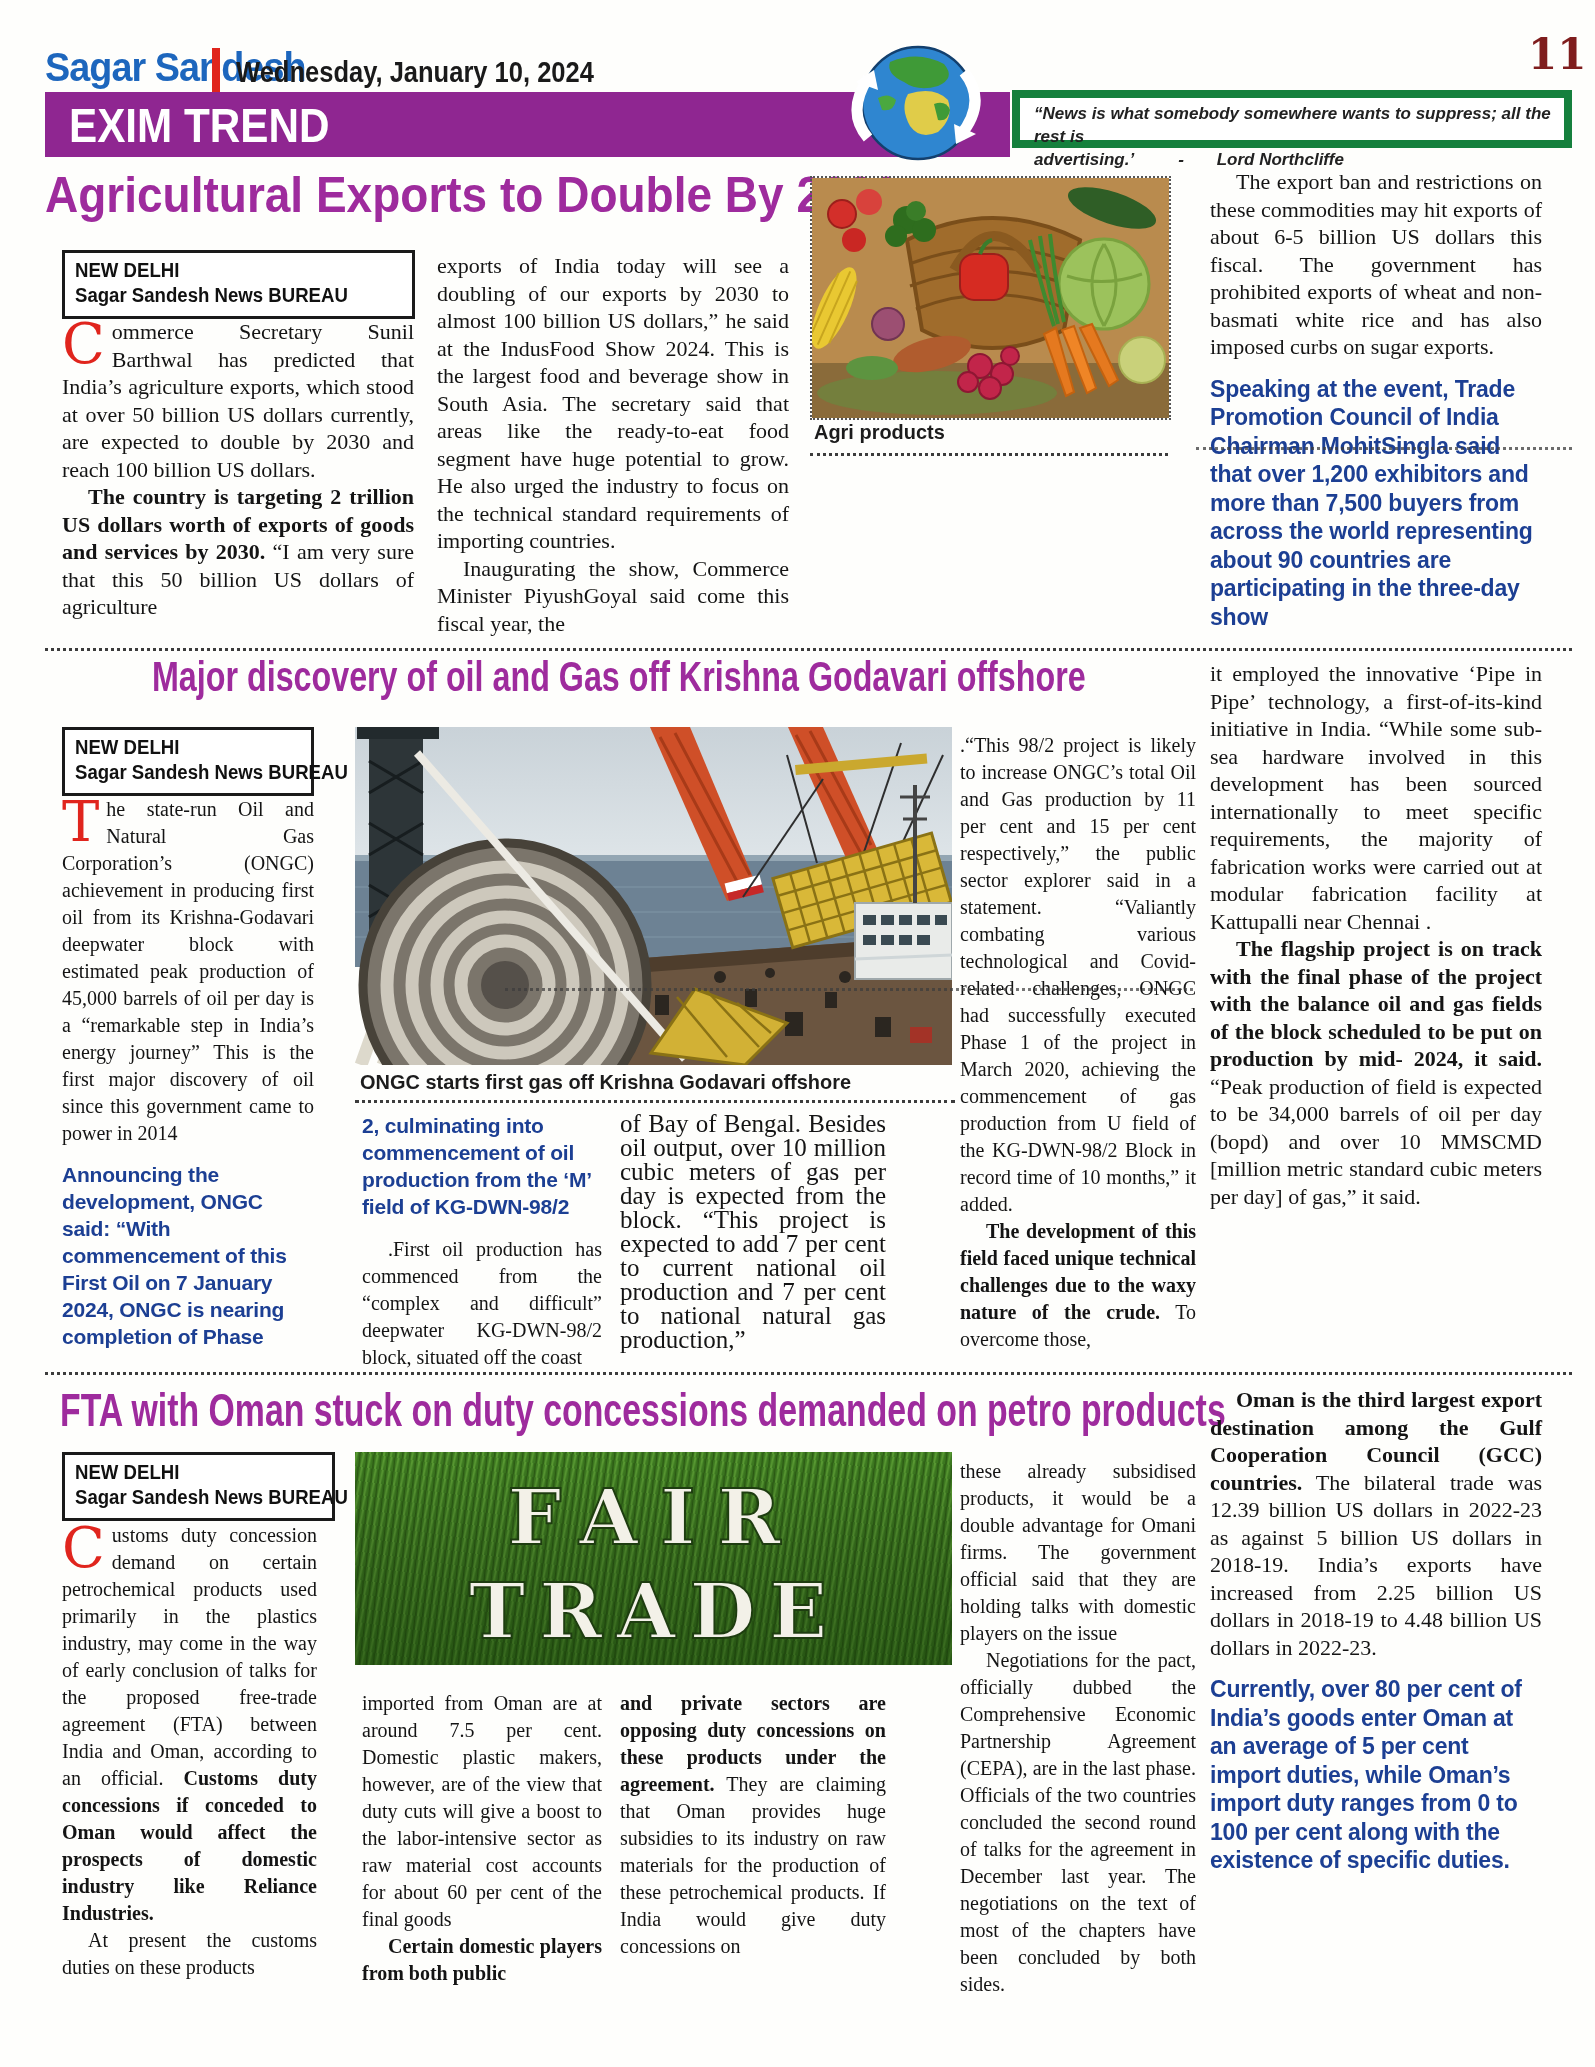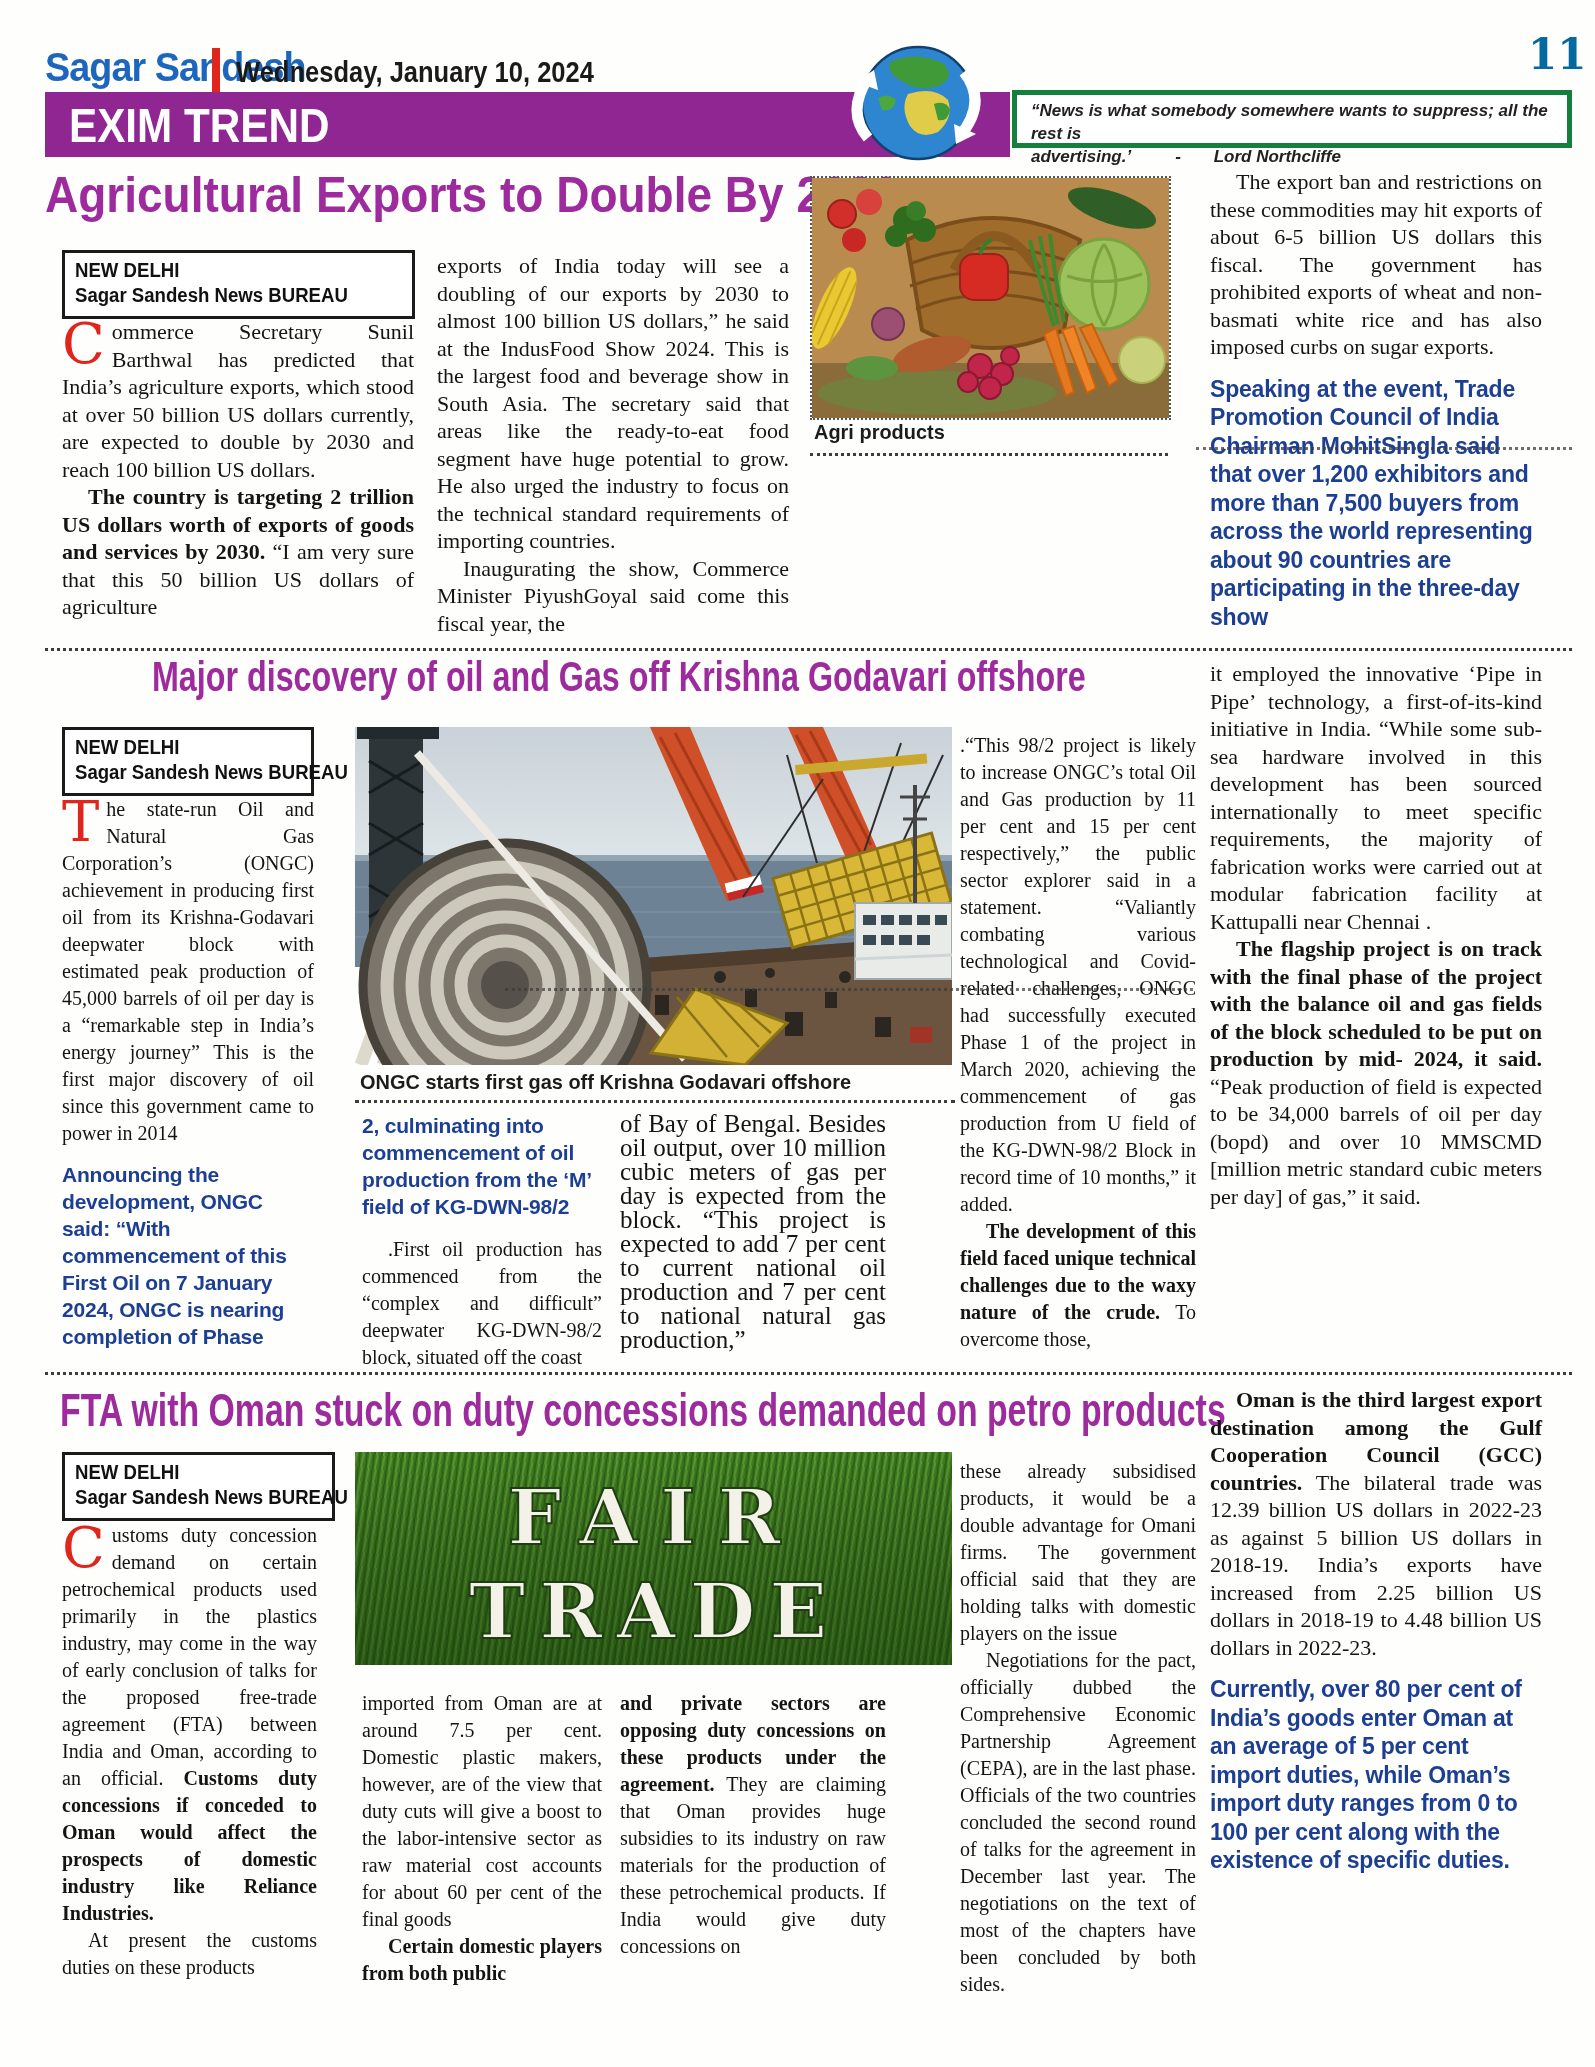--- a/index.html
+++ b/index.html
@@ -8,26 +8,26 @@
   .abs{position:absolute;}
   
   .hl{position:absolute;font-family:"Liberation Sans",sans-serif;font-weight:bold;
       color:#9e2b9d;white-space:nowrap;transform-origin:left top;}
   
   .masthead{position:absolute;left:45px;top:44px;font-family:"Liberation Sans",sans-serif;
       font-weight:bold;font-size:41px;letter-spacing:-1px;color:#1d66bd;transform:scaleX(.92);transform-origin:left top;white-space:nowrap;}
   .redbar{position:absolute;left:212px;top:48px;width:8px;height:44px;background:#e0251d;}
   .dateline-top{position:absolute;left:236px;top:56px;font-family:"Liberation Sans",sans-serif;
       font-weight:bold;font-size:29px;color:#1a1a1a;transform:scaleX(.88);transform-origin:left top;white-space:nowrap;}
-  .pagenum{position:absolute;left:1528px;top:30px;font-family:"DejaVu Serif",serif;font-weight:bold;font-size:42px;color:#0369a1;}
+  .pagenum{position:absolute;left:1528px;top:30px;font-family:"DejaVu Serif",serif;font-weight:bold;font-size:42px;color:#7f1d1d;}
   .banner{position:absolute;left:45px;top:92px;width:965px;height:65px;background:#8f2691;}
   .banner .txt{position:absolute;left:24px;top:6px;color:#fff;font-family:"Liberation Sans",sans-serif;
       font-weight:bold;font-size:48px;transform:scaleX(.88);transform-origin:left top;white-space:nowrap;}
   .quotebox{position:absolute;left:1012px;top:90px;width:560px;height:58px;background:#fff;
-      border:5px solid #15803d;box-sizing:border-box;padding:4px 10px 0 14px;
+      border:8px solid #15803d;box-sizing:border-box;padding:4px 10px 0 14px;
       font-family:"Liberation Sans",sans-serif;font-weight:bold;font-style:italic;font-size:17px;line-height:23px;color:#222;}
   
   .dlbox{position:absolute;border:3px solid #1a1a1a;background:#fff;box-sizing:border-box;padding:5px 10px 8px;}
   .dlbox div{font-family:"Liberation Sans",sans-serif;font-weight:bold;font-size:20px;line-height:25px;color:#111;
       transform:scaleX(.93);transform-origin:left;white-space:nowrap;}
   
   .col{position:absolute;text-align:justify;color:#141414;}
   .col p{margin:0;}
   .col p.ind{text-indent:26px;}
   .f22{font-size:22px;line-height:27.5px;}

